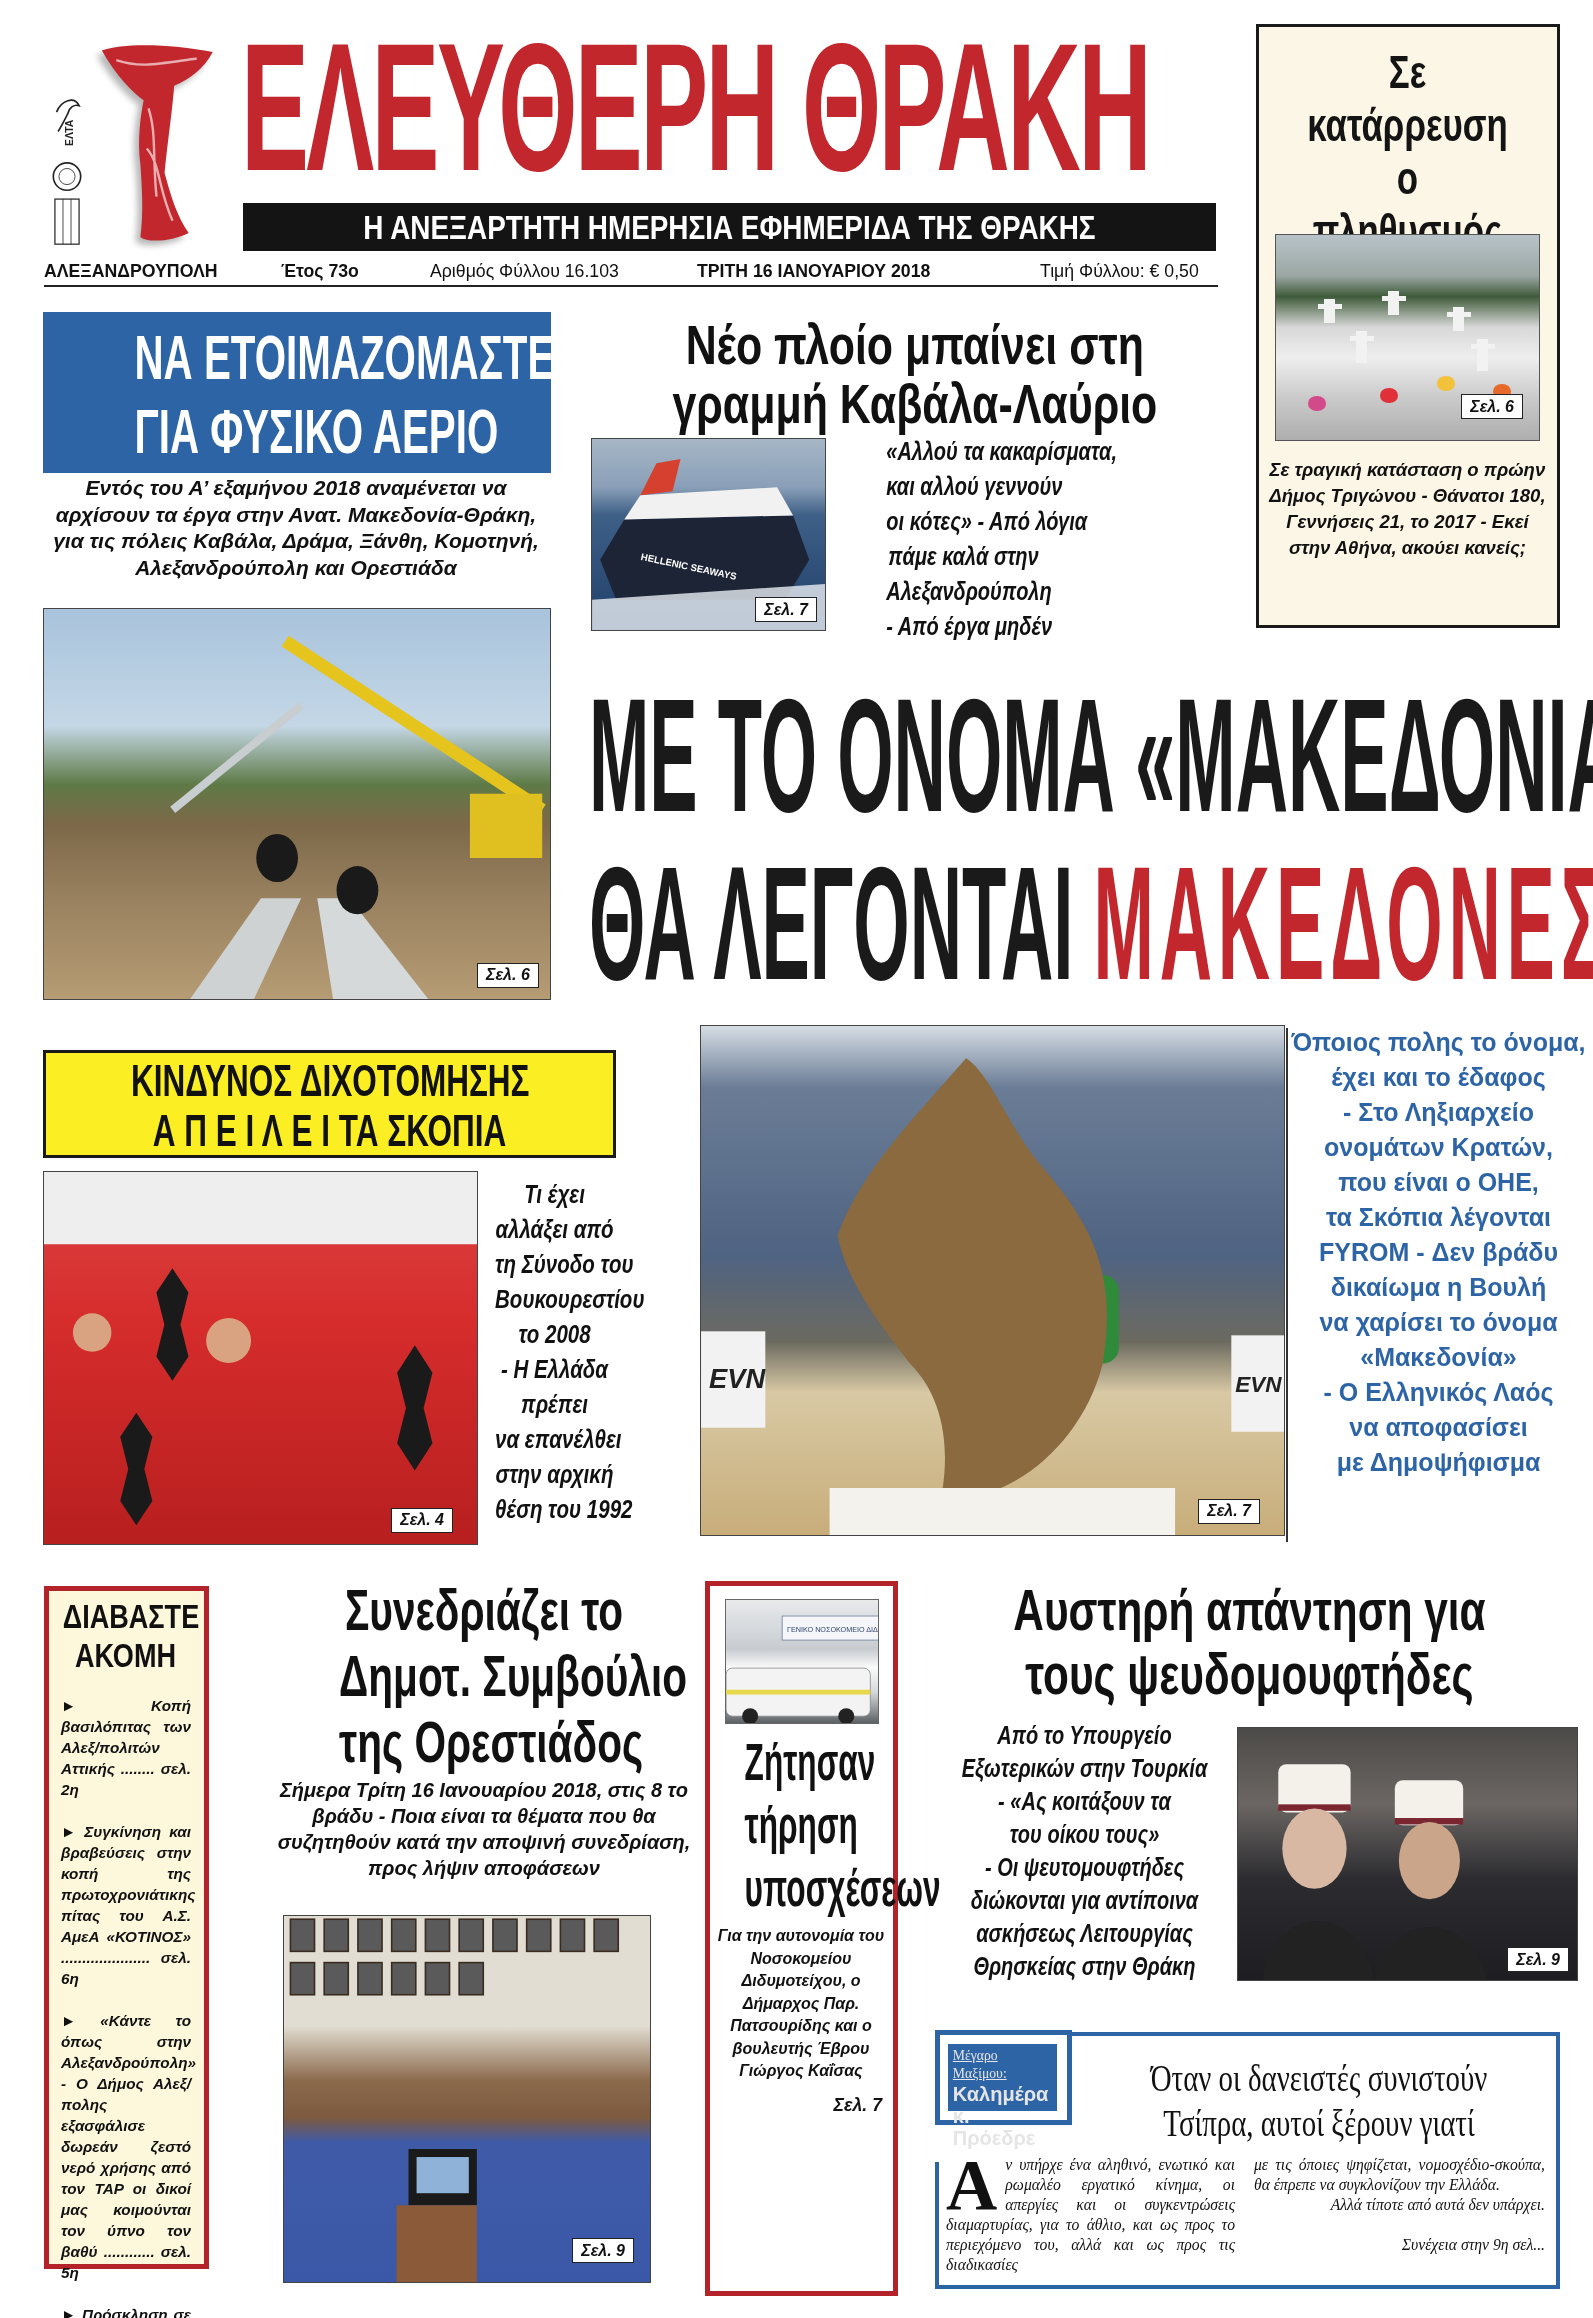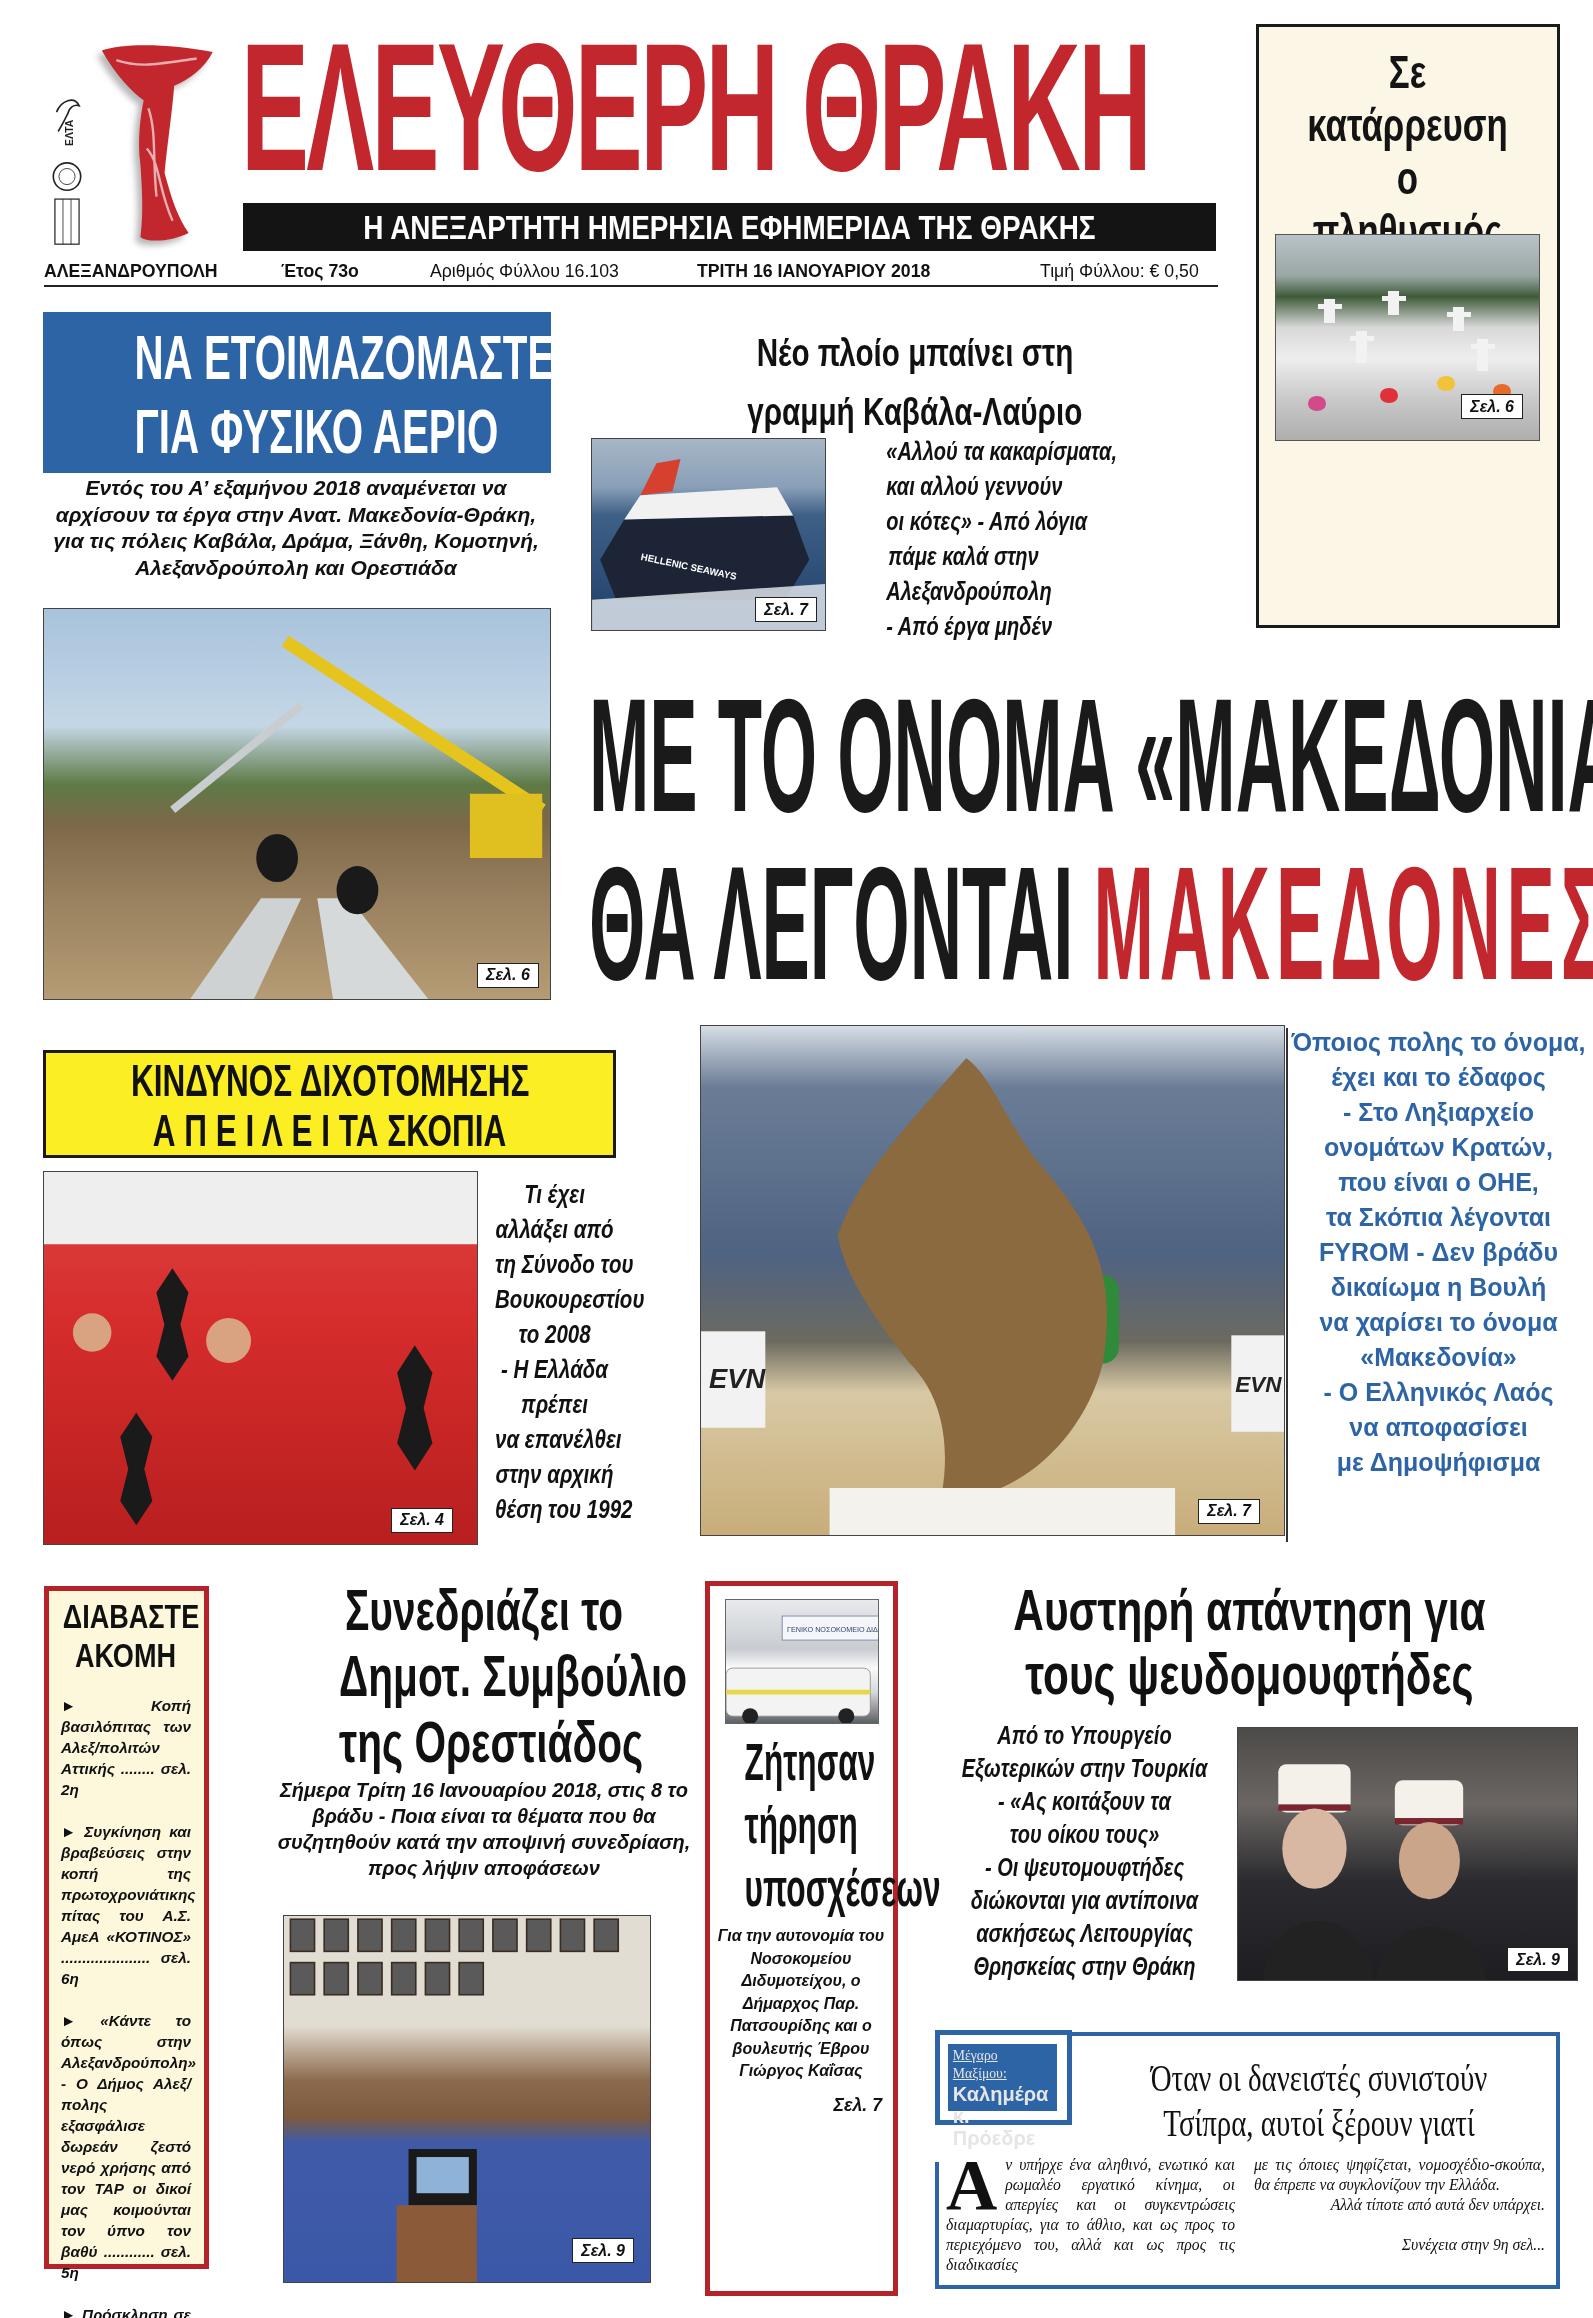--- a/index.html
+++ b/index.html
@@ -34,21 +34,21 @@
 
   
   #gas-banner { left: 43px; top: 312px; width: 508px; height: 161px; background: #2d64a6; color: #fff; font-weight: bold;
                 font-size: 63px; line-height: 74px; padding-top: 8px; overflow: hidden; }
   #gas-banner div { white-space: nowrap; transform: scaleX(0.64); }
   #gas-sub { left: 39px; top: 475px; width: 514px; font-size: 21px; line-height: 26.5px; font-weight: bold; font-style: italic; }
   #gas-photo { left: 43px; top: 608px; width: 508px; height: 392px; border: 1.6px solid #444; overflow: hidden;
                background: linear-gradient(180deg, #a8c3dc 0%, #c4d7e6 30%, #5e7a46 45%, #7c6848 55%, #9a8260 75%, #b59c74 100%); }
 
   
-  #ship-title { left: 598px; top: 324px; width: 634px; font-size: 38px; line-height: 59px; font-weight: bold; }
+  #ship-title { left: 598px; top: 316px; width: 634px; font-size: 55px; line-height: 59px; font-weight: bold; }
   #ship-title span { display: inline-block; transform: scaleX(0.78); white-space: nowrap; }
   #ship-photo { left: 591px; top: 438px; width: 235px; height: 193px; border: 1.6px solid #444; overflow: hidden;
                 background: linear-gradient(180deg, #a6b6c6 0%, #8aa0b8 25%, #3e5f86 40%, #1f3f6a 100%); }
   #ship-sub { left: 827px; top: 434px; width: 233px; font-size: 25px; line-height: 35px; font-weight: bold; font-style: italic; padding-left: 40px; }
   #ship-sub div { transform: scaleX(0.8); white-space: nowrap; }
 
   
   #main-h1 { left: 589px; top: 675px; width: 988px; height: 161px; font-size: 161px; line-height: 161px; font-weight: bold; white-space: nowrap; color: #1a1a1a; }
   #main-h2 { left: 589px; top: 843px; width: 988px; height: 161px; font-size: 161px; line-height: 161px; font-weight: bold; white-space: nowrap; color: #1a1a1a; }
   .squeeze { display: inline-block; transform: scaleX(0.45); transform-origin: left top; }
@@ -167,20 +167,21 @@
     <div class="cross" style="left:112px;top:56px;"></div>
     <div class="cross" style="left:177px;top:72px;"></div>
     <div class="cross" style="left:80px;top:96px;height:32px;"></div>
     <div class="cross" style="left:201px;top:104px;height:32px;"></div>
     <div class="flower" style="left:104px;top:153px;background:#e0303a;"></div>
     <div class="flower" style="left:161px;top:141px;background:#f2c23a;"></div>
     <div class="flower" style="left:32px;top:161px;background:#d24a8a;"></div>
     <div class="flower" style="left:217px;top:149px;background:#e86a2a;"></div>
     <span class="page-tag" style="right:16px;bottom:21px;">Σελ. 6</span>
   </div>
+  <div class="abs center" id="pop-caption">Σε τραγική κατάσταση ο πρώην Δήμος Τριγώνου - Θάνατοι 180, Γεννήσεις 21, το 2017 - Εκεί στην Αθήνα, ακούει κανείς;</div>
 </div>
 
 <div class="abs center" id="gas-banner">
   <div>ΝΑ ΕΤΟΙΜΑΖΟΜΑΣΤΕ</div>
   <div>ΓΙΑ ΦΥΣΙΚΟ ΑΕΡΙΟ</div>
 </div>
 <div class="abs center" id="gas-sub">Εντός του Α’ εξαμήνου 2018 αναμένεται να αρχίσουν τα έργα στην Ανατ. Μακεδονία-Θράκη, για τις πόλεις Καβάλα, Δράμα, Ξάνθη, Κομοτηνή, Αλεξανδρούπολη και Ορεστιάδα</div>
 <div class="abs" id="gas-photo">
   <svg width="508" height="392" viewBox="0 0 632 488" style="position:absolute;left:0;top:0;">
     <line x1="300" y1="40" x2="620" y2="250" stroke="#e6c41e" stroke-width="16"></line>

